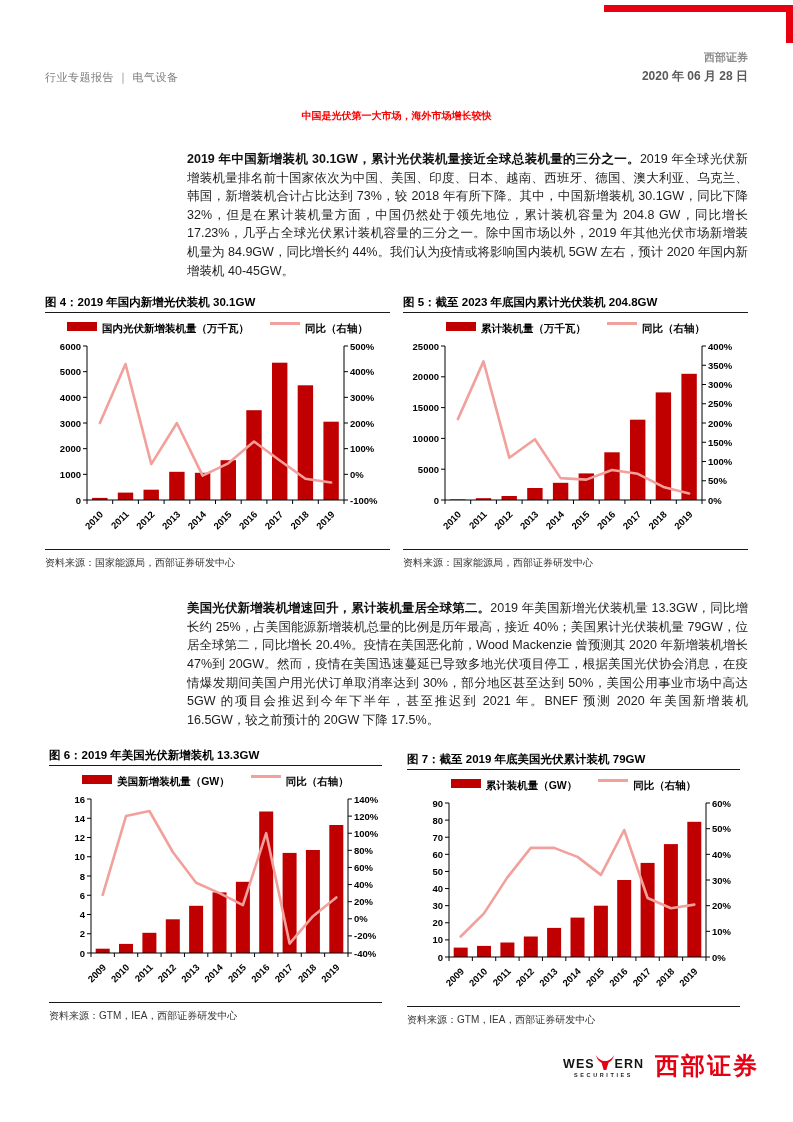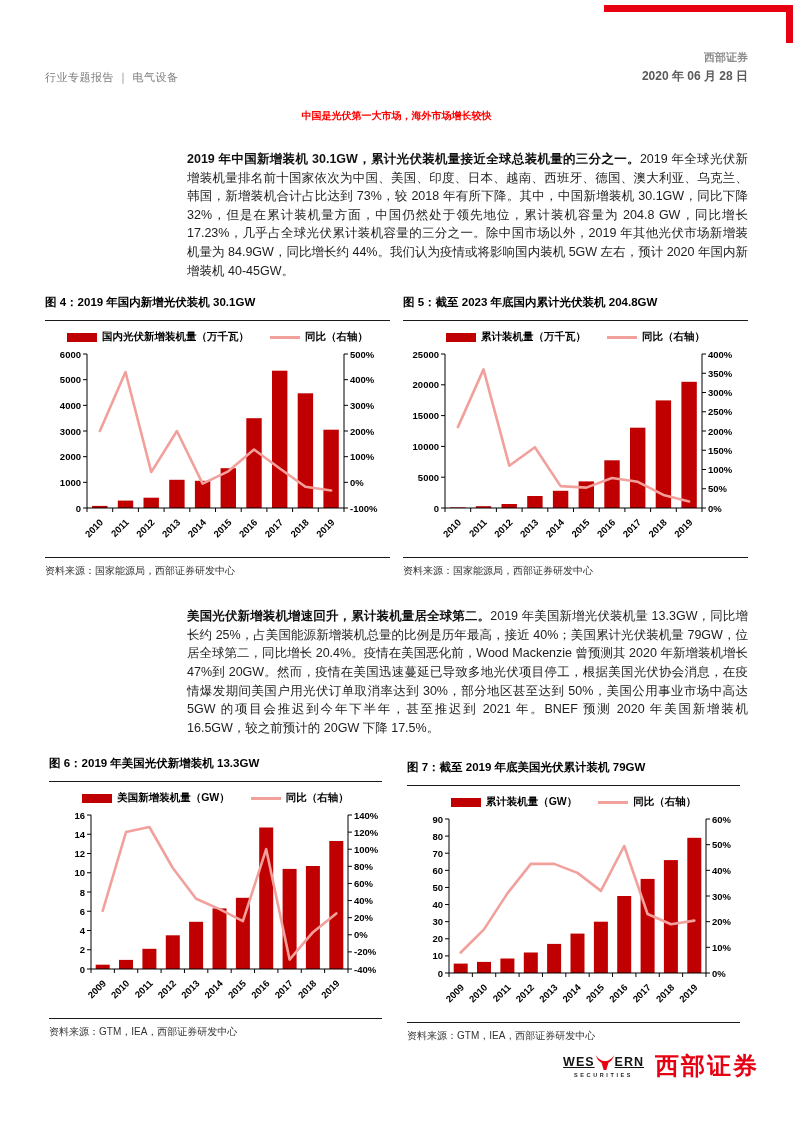--- a/index.html
+++ b/index.html
@@ -10,32 +10,32 @@
   .hdr{display:flex;justify-content:space-between;align-items:flex-end;margin:50px 45px 0 45px;}
   .hdr-left{color:#7f7f7f;font-size:11px;letter-spacing:.5px;}
   .hdr-right{text-align:right;}
   .brand-sm{color:#8c8c8c;font-weight:700;font-size:11px;}
   .date{color:#595959;font-weight:700;font-size:12px;margin-top:3px;}
   .headline{color:#ff0000;font-weight:700;font-size:10px;text-align:center;margin-top:24px;}
   .para{margin:27px 45px 0 187px;font-size:12.5px;line-height:18.6px;text-align:justify;color:#1d1d1d;}
   .para b{color:#111;}
   .charts{display:flex;gap:13px;margin:15px 45px 0 45px;}
   .fig{flex:1;min-width:0;}
-  .fig-title{font-size:11.5px;font-weight:700;color:#000;padding-bottom:10px;border-bottom:1.2px solid #1a1a1a;}
-  .legend{display:flex;justify-content:center;align-items:center;margin-top:9px;font-size:10.5px;font-weight:700;color:#000;gap:5px;}
+  .fig-title{font-size:11.5px;font-weight:700;color:#000;padding-bottom:2px;border-bottom:1.2px solid #1a1a1a;}
+  .legend{display:flex;justify-content:center;margin-top:9px;font-size:10.5px;font-weight:700;color:#000;gap:5px;}
   .sw-bar{width:30px;height:9px;display:inline-block;}
   .sw-line{width:30px;height:3px;display:inline-block;margin-left:16px;}
   .plot{display:block;margin-top:2px;}
   .fig-rule{border-top:1.2px solid #1a1a1a;margin-top:3px;}
   .fig-src{font-size:10px;color:#333;margin-top:6px;}
   .p2{margin-top:29px;}
   .row2{margin-top:15px;}
   .footer{position:absolute;top:1050px;right:34px;display:flex;align-items:center;gap:11px;}
   .logo-en{display:flex;flex-direction:column;align-items:center;}
-  .logo-word{display:flex;align-items:center;font-weight:700;font-size:12.5px;color:#141414;letter-spacing:1px;line-height:1;text-decoration:underline;}
+  .logo-word{display:flex;align-items:flex-end;font-weight:700;font-size:12.5px;color:#141414;letter-spacing:1px;line-height:1;}
   .logo-sub{font-size:5.5px;letter-spacing:2.6px;color:#222;margin-top:1.5px;font-weight:700;}
   .logo-cn{color:#e60012;font-size:24px;font-weight:700;letter-spacing:2px;font-family:"Liberation Sans","DejaVu Sans",sans-serif;}
 </style>
 </head>
 <body>
 
 <div class="page">
   <div class="corner-h"></div>
   <div class="corner-v"></div>
 

